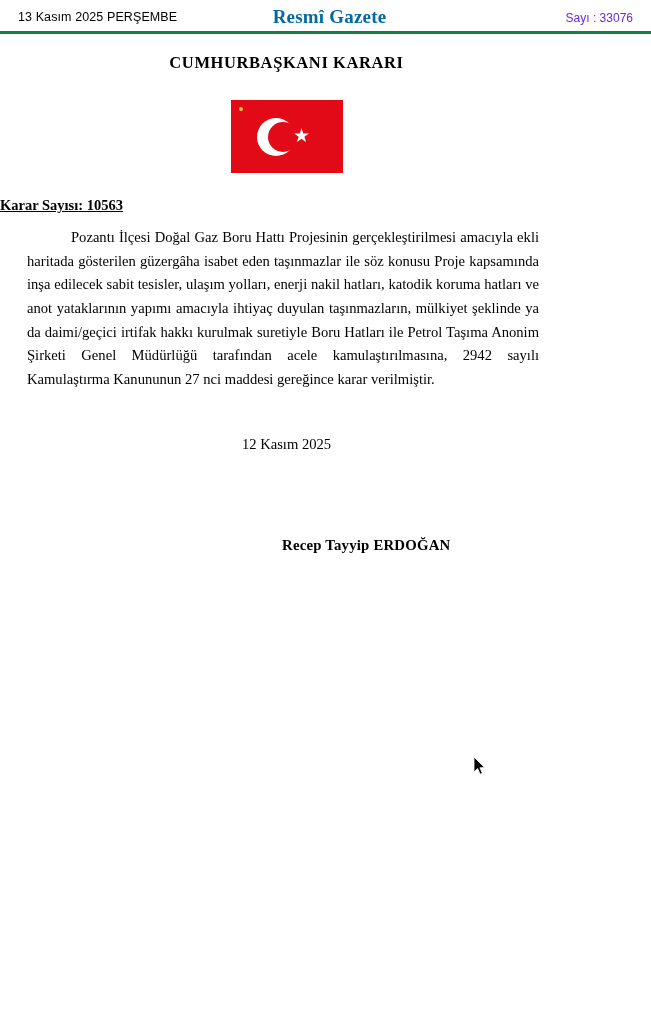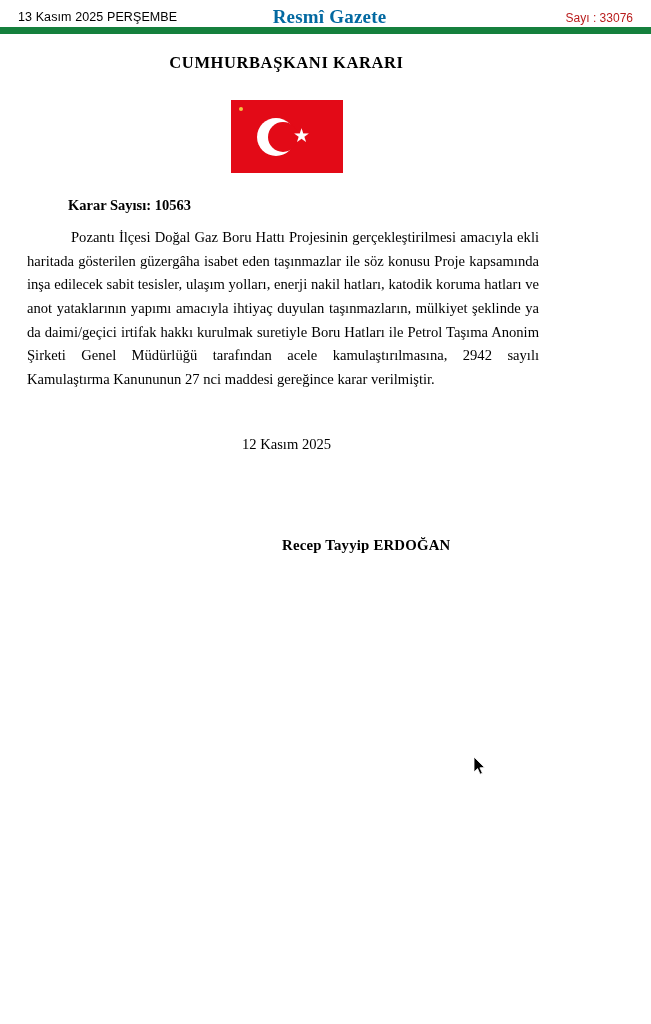--- a/index.html
+++ b/index.html
@@ -13,21 +13,21 @@
     position: relative;
     font-family: "Liberation Serif", serif;
     color: #000000;
     overflow: hidden;
   }
 
   
   .masthead {
     position: relative;
     height: 34px;
-    border-bottom: 7px solid #15803d;
+    border-bottom: 3px solid #15803d;
     box-sizing: border-box;
   }
   .masthead .date {
     position: absolute;
     left: 18px;
     top: 10px;
     font-family: "Liberation Sans", sans-serif;
     font-size: 12.5px;
     letter-spacing: 0.1px;
     color: #000000;
@@ -44,21 +44,21 @@
     font-size: 19px;
     color: #0369a1;
     letter-spacing: 0.2px;
   }
   .masthead .issue {
     position: absolute;
     right: 18px;
     top: 11px;
     font-family: "Liberation Sans", sans-serif;
     font-size: 12px;
-    color: #b91c1c;
+    color: #6d28d9;
   }
 
   
   .doc {
     position: relative;
     width: 573px;
   }
   .doc-title {
     margin-top: 19px;
     text-align: center;
@@ -117,24 +117,24 @@
     top: 7px;
     width: 4px;
     height: 4px;
     background: #f4c542;
     border-radius: 50%;
   }
 
   
   .karar-no {
     margin-top: 24px;
-    padding-left: 68px;
     font-family: "Liberation Serif", serif;
     font-weight: bold;
     font-size: 14.5px;
+    text-decoration: underline;
   }
   .body-text {
     margin: 12px 34px 0 27px;
     font-family: "Liberation Serif", serif;
     font-size: 14.6px;
     line-height: 1.62;
     text-align: justify;
     text-justify: inter-word;
     text-indent: 44px;
     hyphens: none;

